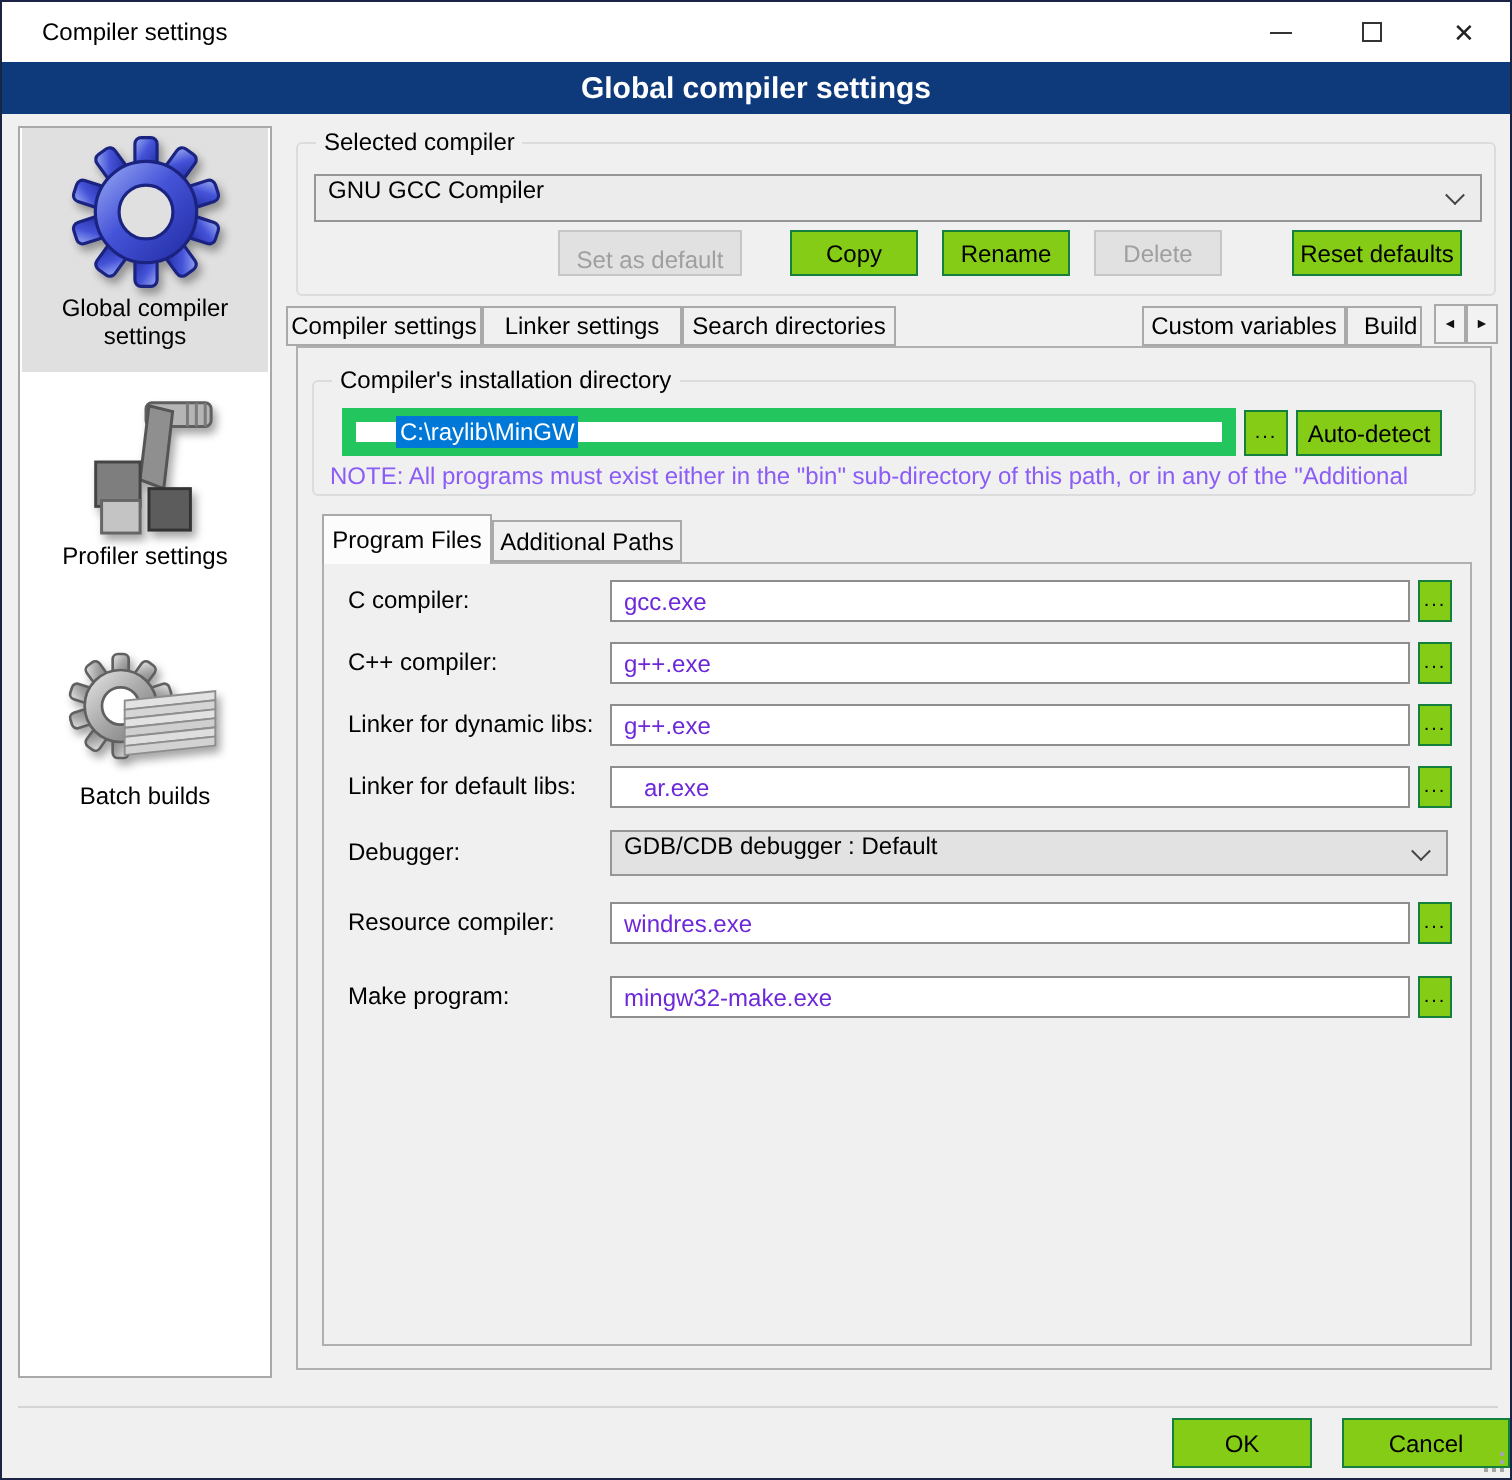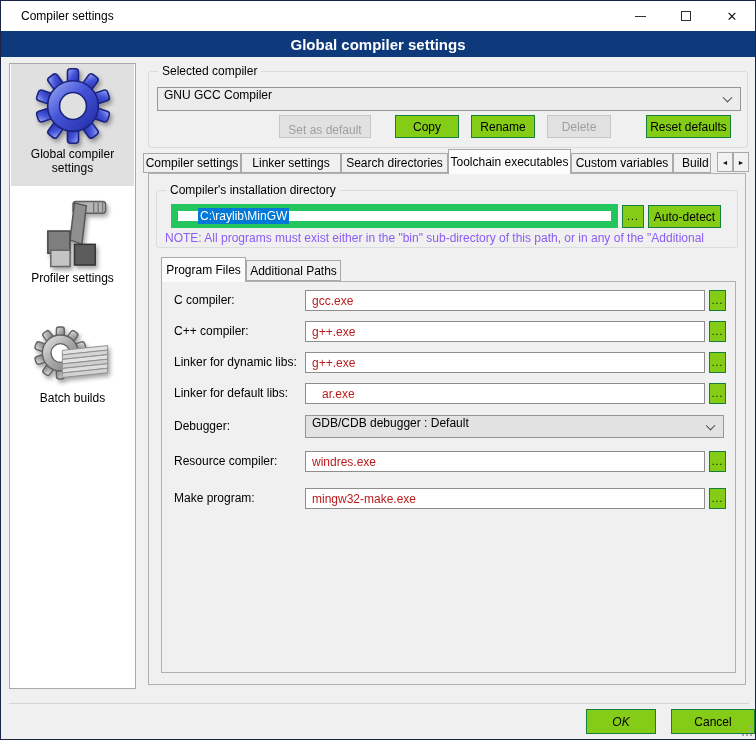--- a/index.html
+++ b/index.html
@@ -44,21 +44,21 @@
 
   
   .tab { position:absolute; border:1px solid #a9a9a9; background:#f0f0f0; display:flex; align-items:center; justify-content:center; font-size:12px; overflow:hidden; white-space:nowrap; }
   .tab.active { background:#fcfcfc; border-bottom:none; z-index:5; }
   .tab-arrow { position:absolute; width:16px; height:20px; border:1px solid #a9a9a9; background:#f2f2f2; display:flex; align-items:center; justify-content:center; font-size:7px; color:#111; }
 
   
   .page { position:absolute; border:1px solid #b0b0b0; background:#f0f0f0; }
 
   
-  .tfield { position:absolute; height:21px; border:1px solid #8e8e8e; background:#fff; font-family:"Liberation Sans",sans-serif; font-size:12px; padding-left:6px; color:#b91c1c; }
+  .tfield { position:absolute; height:21px; border:1px solid #8e8e8e; background:#fff; font-family:"Liberation Sans",sans-serif; font-size:12px; padding-left:6px; color:#6d28d9; }
   .flabel { position:absolute; font-size:12px; }
   .browse { width:17px; font-size:10px; letter-spacing:1px; }
 
   
   .dirfield { position:absolute; left:170px; top:203px; width:447px; height:24px; background:#fff; border:7px solid #22c55e; display:flex; align-items:center; padding-left:20px; }
   .dirfield .sel { background:#0078d7; color:#fff; padding:1px 2px; font-size:12px; }
 
   .note { position:absolute; left:164px; top:230px; width:573px; color:#8b5cf6; font-size:12px; white-space:nowrap; overflow:hidden; }
 
   
@@ -196,23 +196,20 @@
 
   <div class="tab" style="left:142px; top:152px; width:98px; height:20px;">
       <span>Compiler settings</span>
     </div>
   <div class="tab" style="left:240px; top:152px; width:100px; height:20px;">
       <span>Linker settings</span>
     </div>
   <div class="tab" style="left:340px; top:152px; width:107px; height:20px;">
       <span>Search directories</span>
     </div>
-  <div class="tab active" style="left:447px; top:148px; width:123px; height:25px;">
-      <span>Toolchain executables</span>
-    </div>
   <div class="tab" style="left:570px; top:152px; width:102px; height:20px;">
       <span>Custom variables</span>
     </div>
   <div class="tab" style="left:672px; top:152px; width:38px; height:20px; justify-content:flex-start; padding-left:8px;">
       <span>Build</span>
     </div>
   <div class="tab-arrow" style="left:716px; top:151px;">
       <span>◄</span>
     </div>
   <div class="tab-arrow" style="left:732px; top:151px;">
@@ -281,21 +278,21 @@
       </div>
 
     <span class="flabel" style="left:12px; top:209px;">Make program:</span>
     <input class="tfield" style="left: 143px; top: 206px; width: 400px;" readonly="" value="mingw32-make.exe">
     <div class="btn browse" style="left:547px; top:206px; height:21px;">
         <span>...</span>
       </div>
   </div>
 
   <div class="sepline"></div>
-  <div class="btn" style="left:585px; top:708px; width:70px; height:25px;font-style:italic;">
+  <div class="btn" style="left:585px; top:708px; width:70px; height:25px;">
       <span>OK</span>
     </div>
   <div class="btn" style="left:670px; top:708px; width:84px; height:25px;">
       <span>Cancel</span>
     </div>
   <svg class="grip" width="10" height="10">
     <rect x="8" y="0" width="2" height="2" fill="#a6a6a6"></rect>
     <rect x="8" y="4" width="2" height="2" fill="#a6a6a6"></rect>
     <rect x="8" y="8" width="2" height="2" fill="#a6a6a6"></rect>
     <rect x="4" y="4" width="2" height="2" fill="#a6a6a6" transform="translate(0,4)"></rect>

